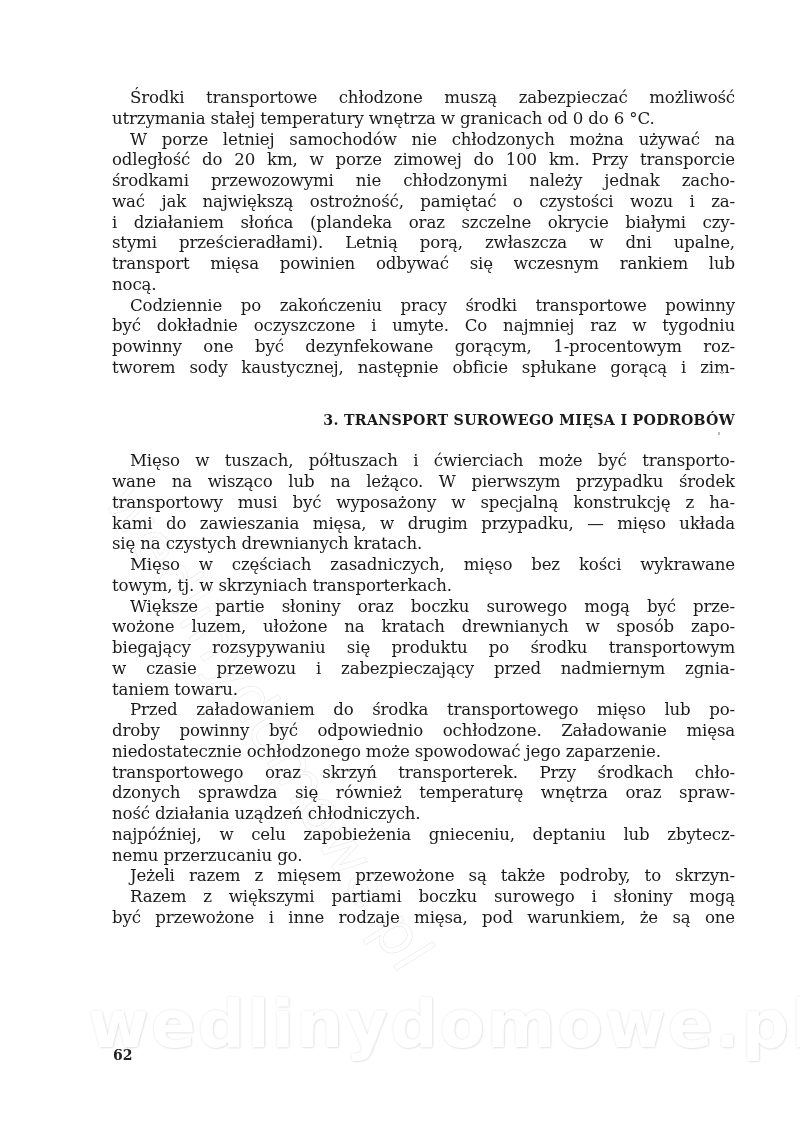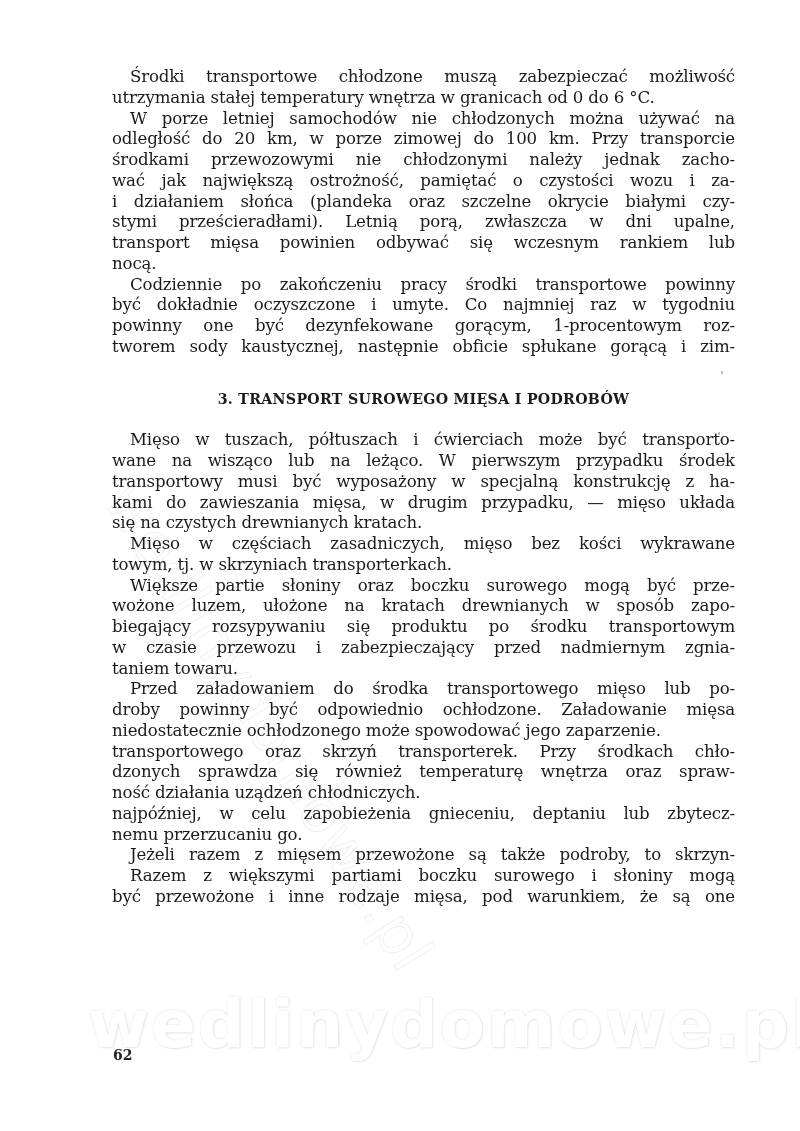--- a/index.html
+++ b/index.html
@@ -4,32 +4,32 @@
 <style>
   html, body { margin: 0; padding: 0; }
   body {
     width: 800px; height: 1131px; overflow: hidden;
     background: #ffffff; position: relative;
     font-family: "DejaVu Serif", "Liberation Serif", serif;
     color: #1a1a1a;
   }
   .page { position: absolute; left: 0; top: 0; width: 800px; height: 1131px; }
   .text-block {
-    position: absolute; left: 112px; top: 67px; width: 623px;
+    position: absolute; left: 112px; top: 88px; width: 623px;
     font-size: 16.6px; line-height: 20.75px;
     letter-spacing: -0.15px;
   }
   .line {
     display: block; white-space: nowrap; height: 20.75px;
     text-align: justify; text-align-last: justify;
   }
   .line.last { text-align-last: left; }
   .line.indent { padding-left: 18px; }
   .heading {
-    display: block; text-align: center; font-weight: bold;
+    display: block; text-align: right; font-weight: bold;
     font-size: 14.2px; letter-spacing: 0.3px;
     height: 20.75px; margin-top: 31px; margin-bottom: 21px;
   }
   .page-number {
     position: absolute; left: 113px; top: 1047px;
     font-size: 14px; font-weight: bold; color: #222;
   }
   .watermark-bottom {
     position: absolute; left: 88px; top: 986px; width: 640px;
     font-family: "DejaVu Sans", "Liberation Sans", sans-serif;

